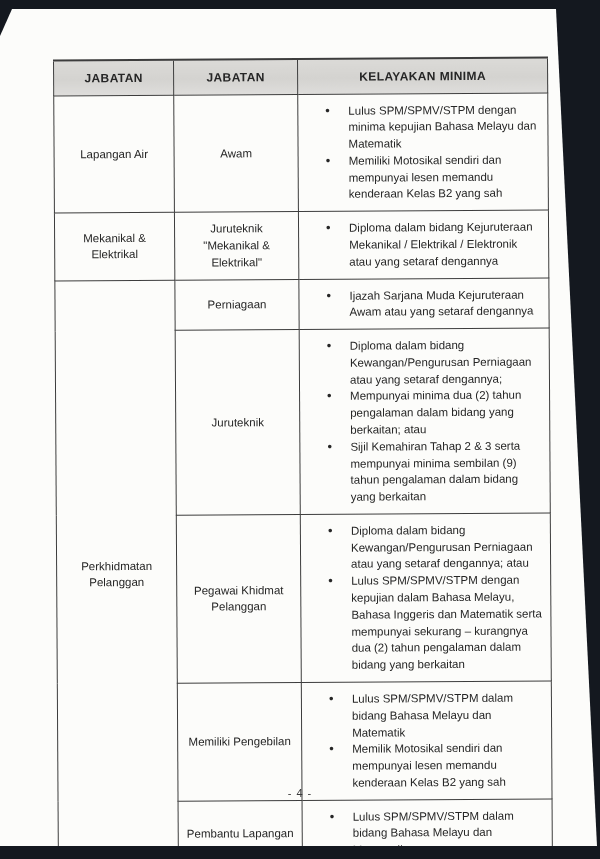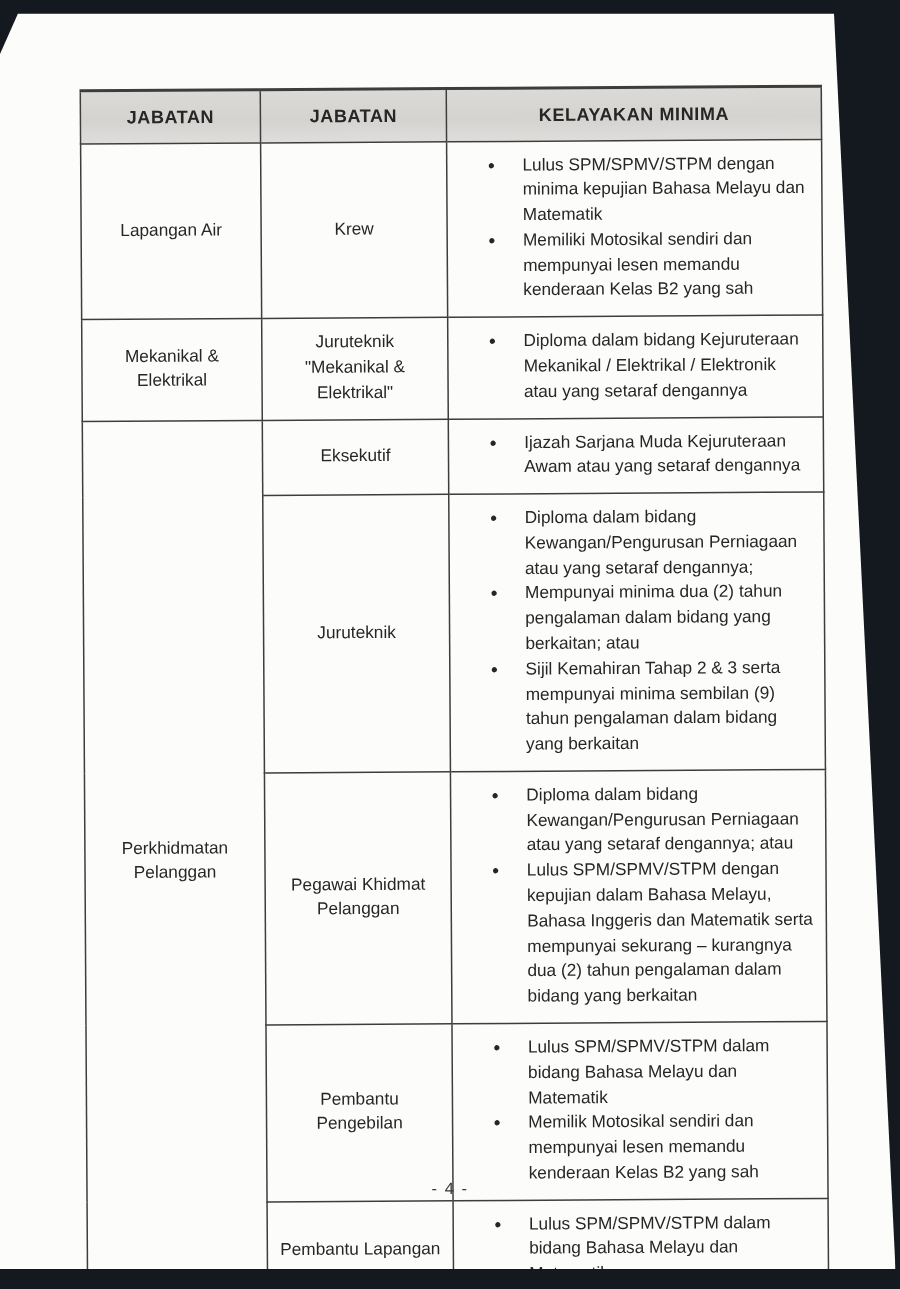--- a/index.html
+++ b/index.html
@@ -112,40 +112,40 @@
       <thead>
         <tr>
           <th>JABATAN</th>
           <th>JABATAN</th>
           <th>KELAYAKAN MINIMA</th>
         </tr>
       </thead>
       <tbody>
         <tr class="r1">
           <td class="cell-center">Lapangan Air</td>
-          <td class="cell-center">Krew</td>
+          <td class="cell-center">Awam</td>
           <td class="kelayakan">
             <ul>
               <li>Lulus SPM/SPMV/STPM dengan minima kepujian Bahasa Melayu dan Matematik</li>
               <li>Memiliki Motosikal sendiri dan mempunyai lesen memandu kenderaan Kelas B2 yang sah</li>
             </ul>
           </td>
         </tr>
         <tr class="r2">
           <td class="cell-center">Mekanikal &amp; Elektrikal</td>
           <td class="cell-center">Juruteknik "Mekanikal &amp; Elektrikal"</td>
           <td class="kelayakan">
             <ul>
               <li>Diploma dalam bidang Kejuruteraan Mekanikal / Elektrikal / Elektronik atau yang setaraf dengannya</li>
             </ul>
           </td>
         </tr>
         <tr class="r3">
           <td class="cell-center" rowspan="5">Perkhidmatan Pelanggan</td>
-          <td class="cell-center">Eksekutif</td>
+          <td class="cell-center">Perniagaan</td>
           <td class="kelayakan">
             <ul>
               <li>Ijazah Sarjana Muda Kejuruteraan Awam atau yang setaraf dengannya</li>
             </ul>
           </td>
         </tr>
         <tr class="r4">
           <td class="cell-center">Juruteknik</td>
           <td class="kelayakan">
             <ul>
@@ -158,21 +158,21 @@
         <tr class="r5">
           <td class="cell-center">Pegawai Khidmat Pelanggan</td>
           <td class="kelayakan">
             <ul>
               <li>Diploma dalam bidang Kewangan/Pengurusan Perniagaan atau yang setaraf dengannya; atau</li>
               <li>Lulus SPM/SPMV/STPM dengan kepujian dalam Bahasa Melayu, Bahasa Inggeris dan Matematik serta mempunyai sekurang – kurangnya dua (2) tahun pengalaman dalam bidang yang berkaitan</li>
             </ul>
           </td>
         </tr>
         <tr class="r6">
-          <td class="cell-center">Pembantu Pengebilan</td>
+          <td class="cell-center">Memiliki Pengebilan</td>
           <td class="kelayakan">
             <ul>
               <li>Lulus SPM/SPMV/STPM dalam bidang Bahasa Melayu dan Matematik</li>
               <li>Memilik Motosikal sendiri dan mempunyai lesen memandu kenderaan Kelas B2 yang sah</li>
             </ul>
           </td>
         </tr>
         <tr class="r7">
           <td class="cell-center">Pembantu Lapangan</td>
           <td class="kelayakan">

